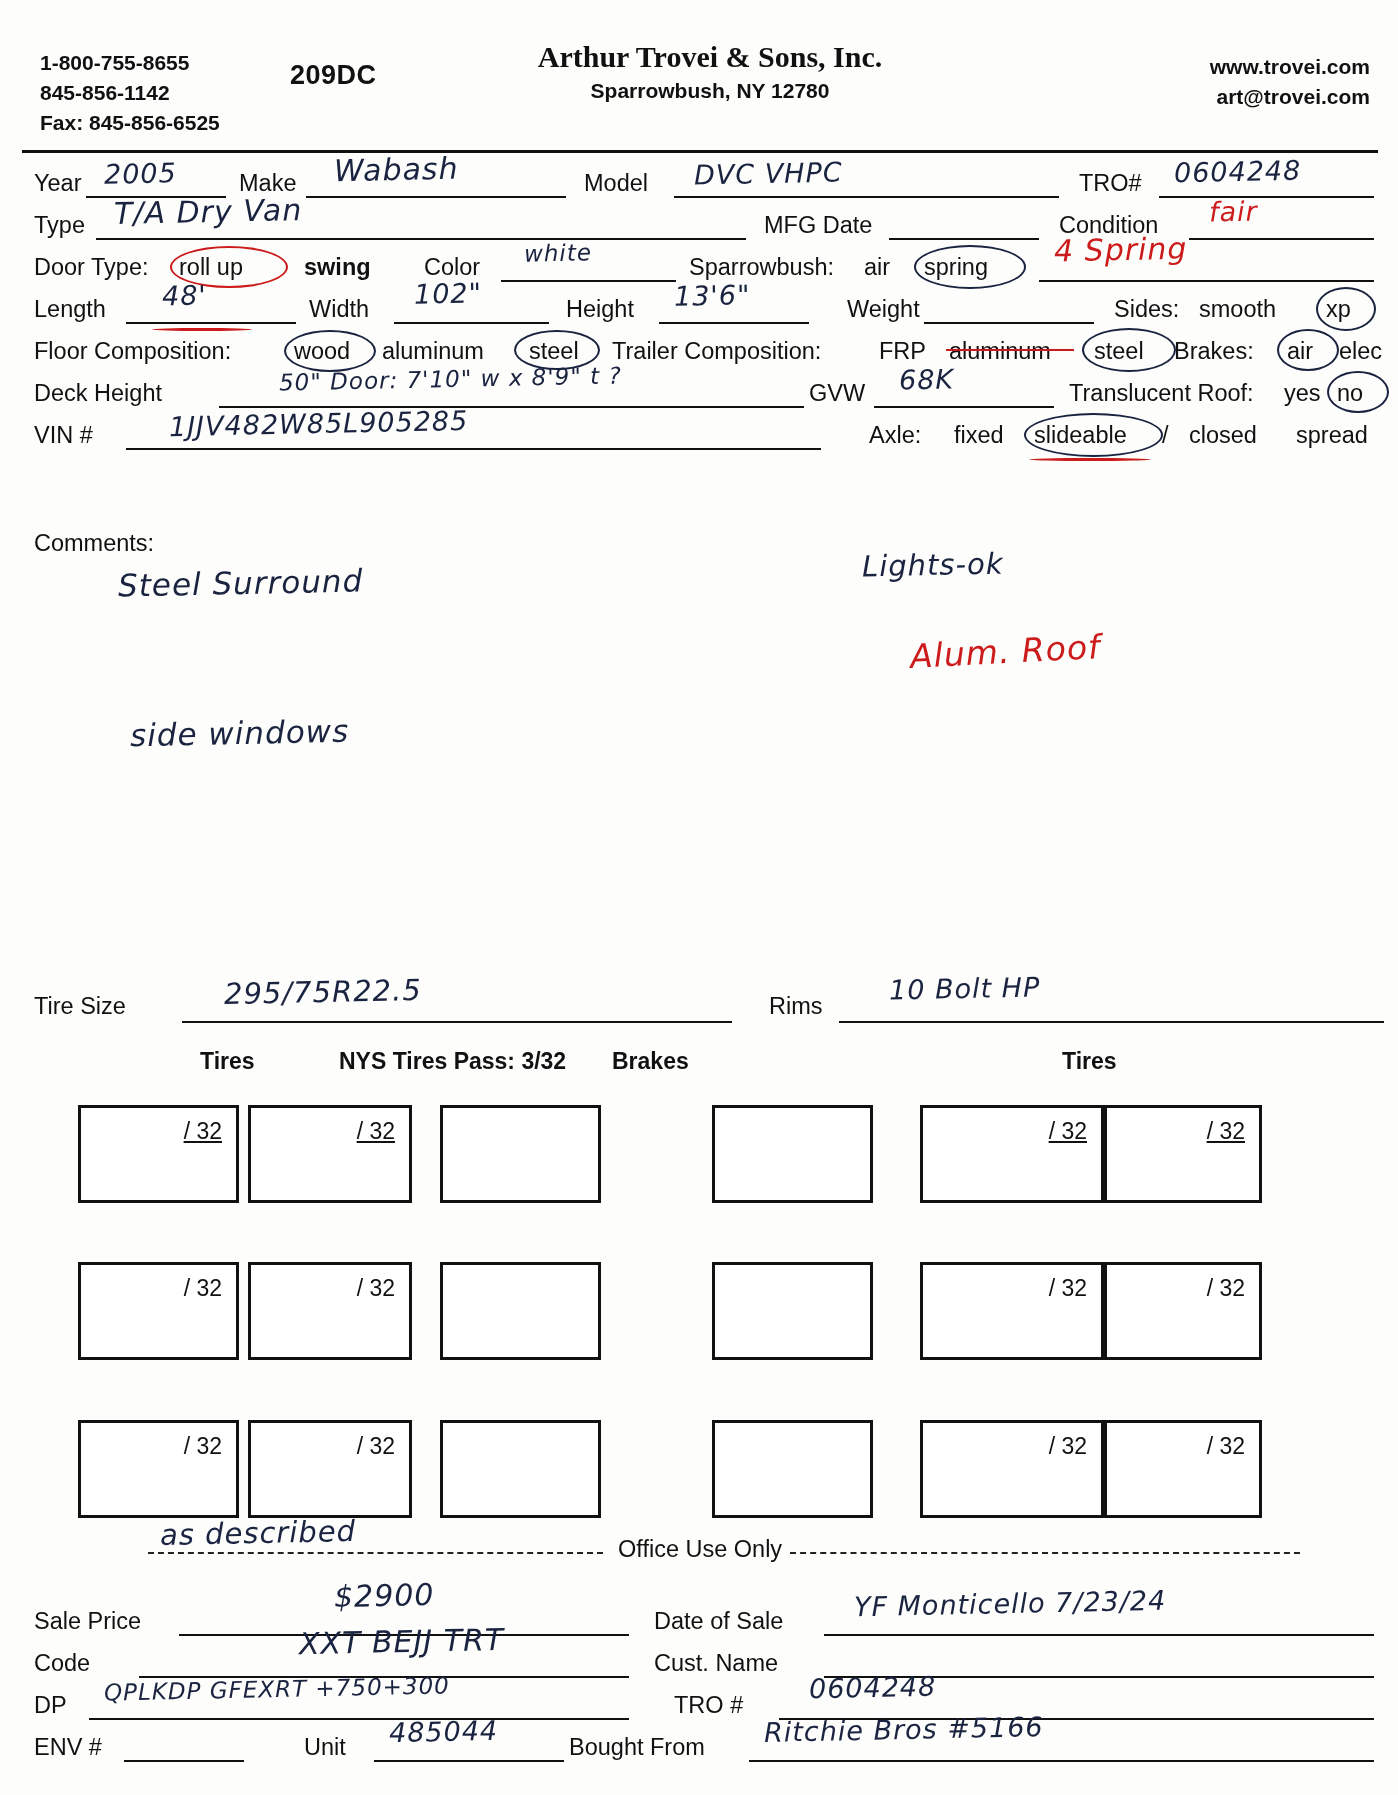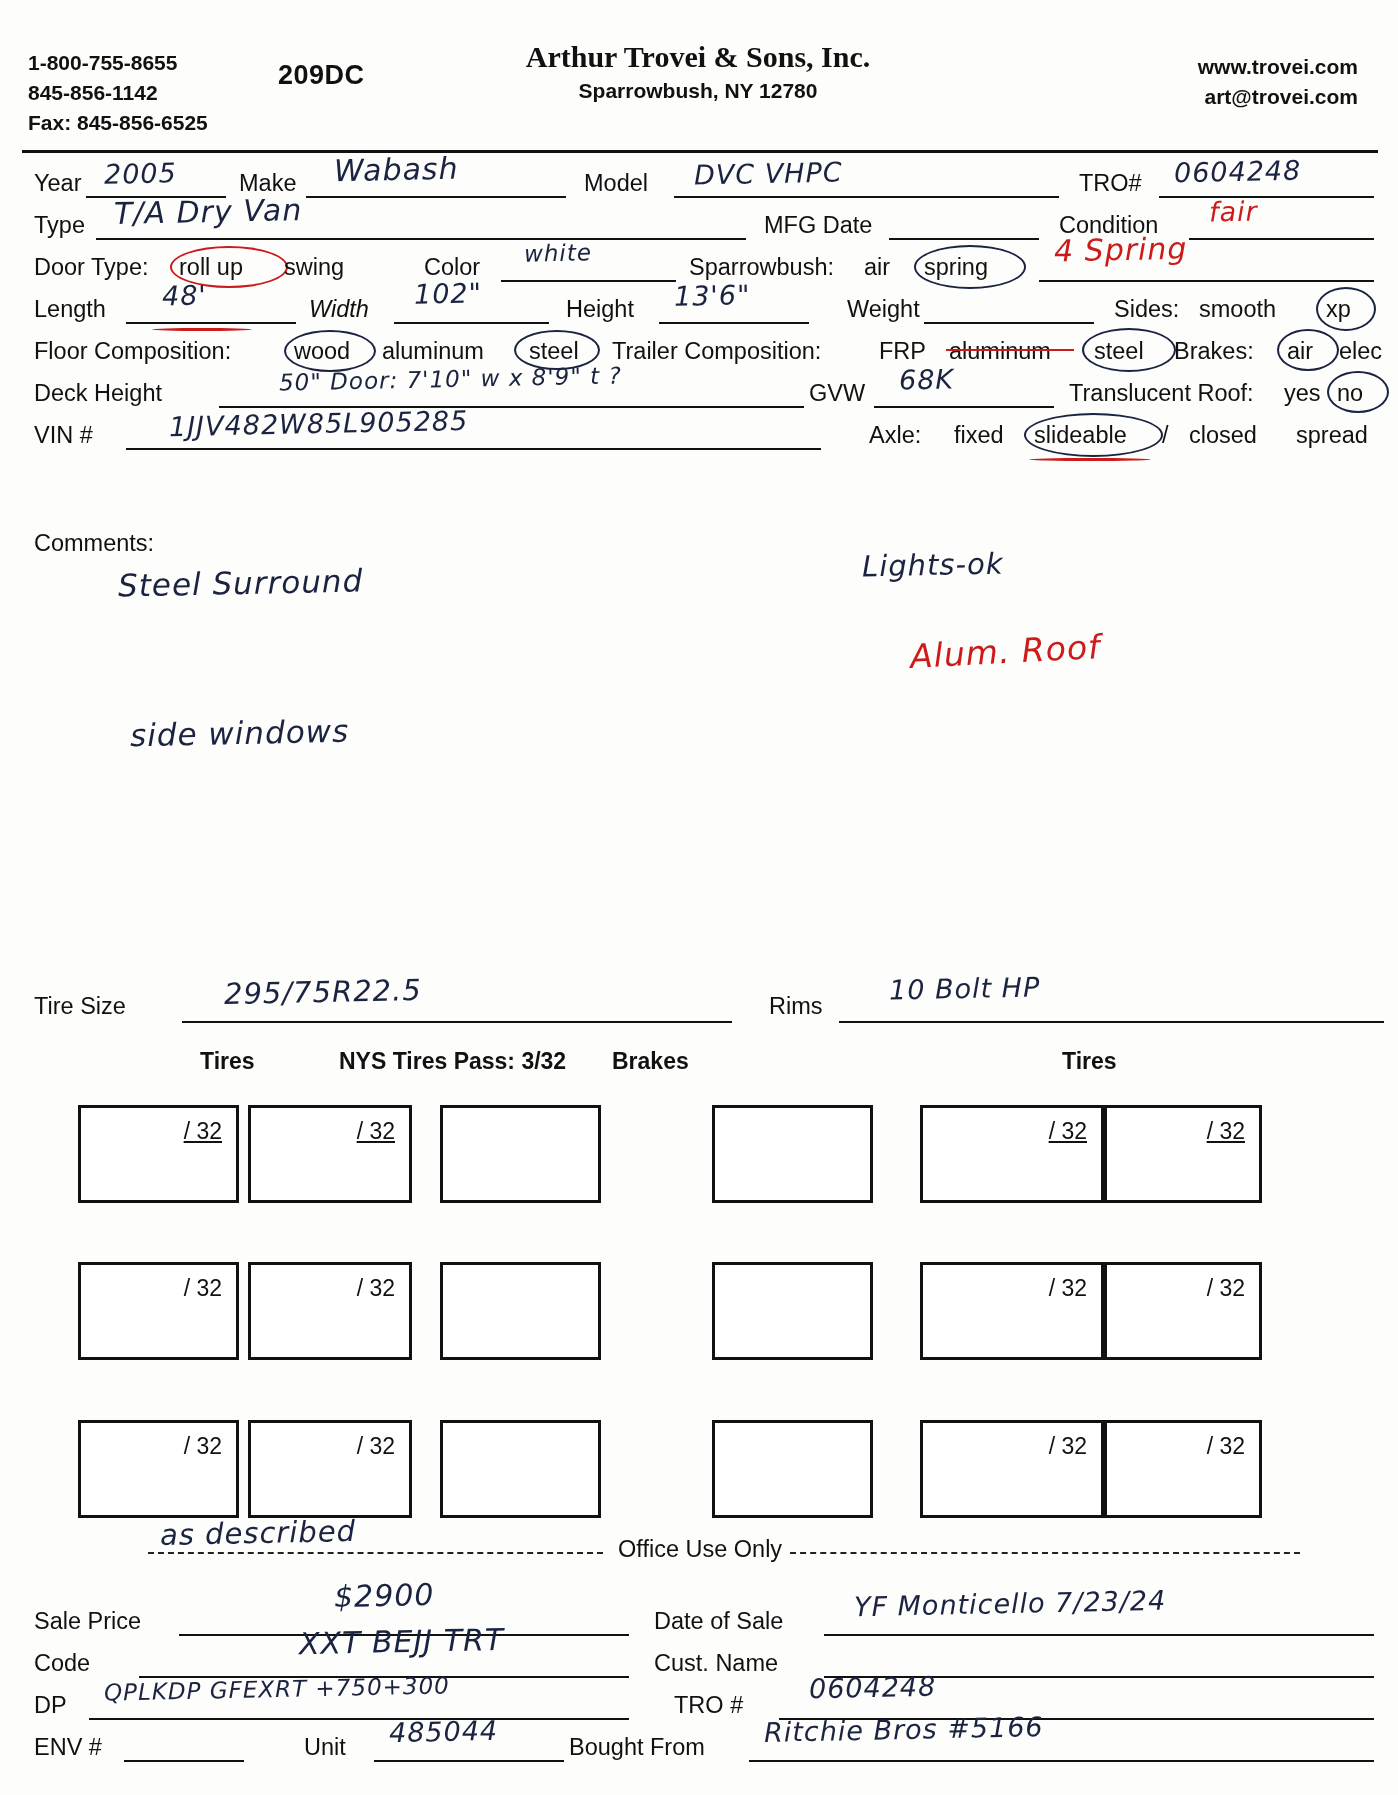--- a/index.html
+++ b/index.html
@@ -17,21 +17,21 @@
   }
   .page {
     position: absolute;
     inset: 0;
     background: #fdfdfb;
   }
 
   
   .header {
     position: absolute;
-    left: 28px;
+    left: 40px;
     top: 38px;
     width: 1330px;
     height: 110px;
   }
   .hdr-phones {
     position: absolute;
     left: 0;
     top: 10px;
     font-size: 21px;
     line-height: 30px;
@@ -242,41 +242,41 @@
 
       <span class="lbl" style="left:1025px;">Condition</span>
       <span class="fill" style="left:1155px;width:185px;"></span>
       <span class="hw red" style="left:1175px;top:-8px;">fair</span>
     </div>
 
     <div class="frow">
       <span class="lbl" style="left:0;">Door Type:</span>
       <span class="lbl" style="left:145px;">roll up</span>
       <span class="ell red" style="left:136px;top:0px;width:114px;height:38px;"></span>
-      <span class="lbl" style="left:250px;">swing</span>
+      <span class="lbl" style="left:270px;font-weight:bold;">swing</span>
 
       <span class="lbl" style="left:390px;">Color</span>
       <span class="fill" style="left:467px;width:175px;"></span>
       <span class="hw small" style="left:490px;top:-6px;">white</span>
 
       <span class="lbl" style="left:655px;">Sparrowbush:</span>
       <span class="lbl" style="left:830px;">air</span>
       <span class="lbl" style="left:890px;">spring</span>
       <span class="ell" style="left:880px;top:-1px;width:108px;height:40px;"></span>
       <span class="fill" style="left:1005px;width:335px;"></span>
       <span class="hw red big" style="left:1020px;top:-14px;">4 Spring</span>
     </div>
 
     <div class="frow">
       <span class="lbl" style="left:0;">Length</span>
       <span class="fill" style="left:92px;width:170px;"></span>
       <span class="hw" style="left:128px;top:-8px;">48'</span>
       <span class="uline" style="left:118px;top:40px;width:100px;"></span>
 
-      <span class="lbl" style="left:275px;font-style:italic;">Width</span>
+      <span class="lbl" style="left:275px;">Width</span>
       <span class="fill" style="left:360px;width:155px;"></span>
       <span class="hw" style="left:380px;top:-10px;">102"</span>
 
       <span class="lbl" style="left:532px;">Height</span>
       <span class="fill" style="left:625px;width:150px;"></span>
       <span class="hw" style="left:640px;top:-8px;">13'6"</span>
 
       <span class="lbl" style="left:790px;margin-left:23px;">Weight</span>
       <span class="fill" style="left:890px;width:170px;"></span>
       <span class="hw" style="left:905px;top:-6px;"></span>

